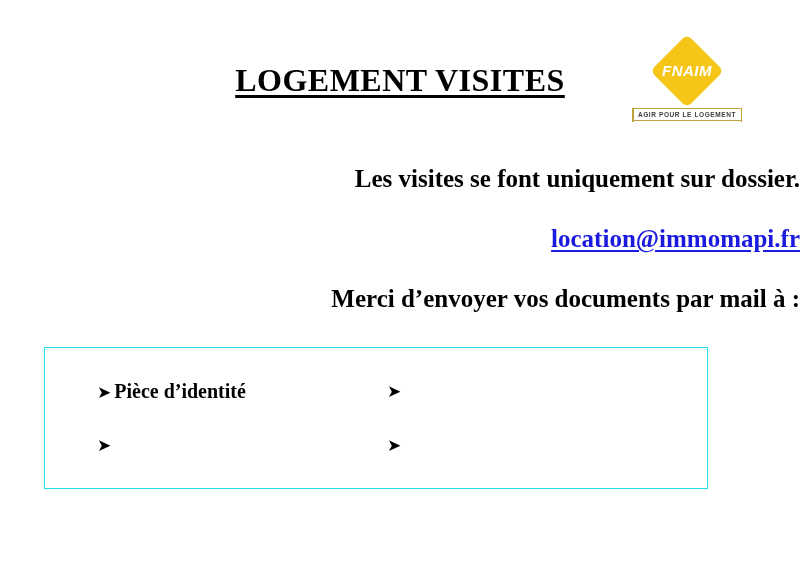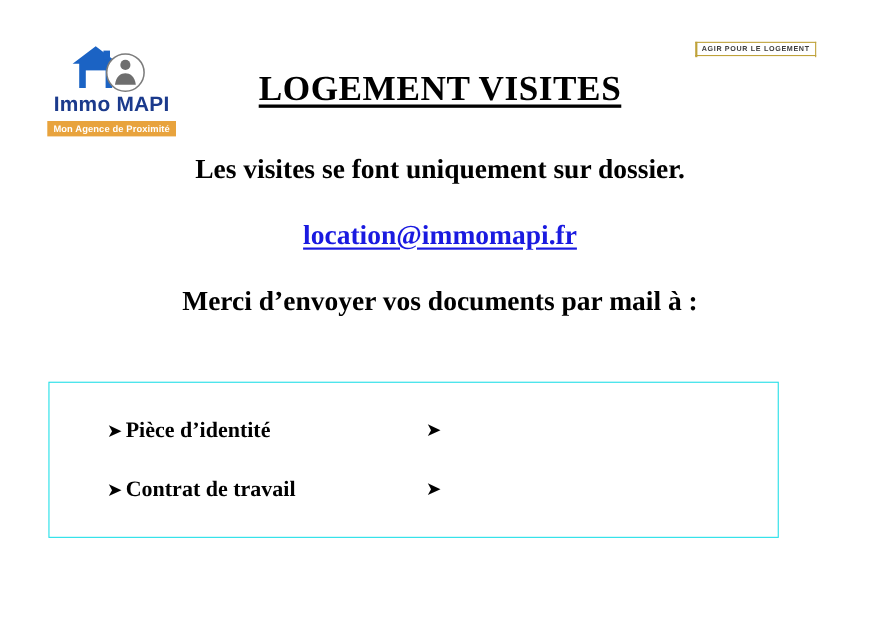--- a/index.html
+++ b/index.html
@@ -148,21 +148,22 @@
     top: -1.5px;
     bottom: -1.5px;
     width: 1.5px;
     background: #bfa23a;
   }
   .logo-right .slogan-bar:before { left: 0; }
   .logo-right .slogan-bar:after { right: 0; }
 
   
   .lines {
-    text-align: center;
+    margin-top: 24px;
+    text-align: right;
   }
   .line {
     font-family: "Liberation Serif", serif;
     font-weight: bold;
     font-size: 25px;
     color: #000000;
     line-height: 30px;
     margin-bottom: 30px;
   }
   .line.mail {
@@ -208,40 +209,28 @@
     font-family: "DejaVu Sans", sans-serif;
   }
 </style>
 </head>
 <body>
 
 <div class="page">
 
   <div class="header">
 
-    <div class="logo-left">
-      <div class="mark">
-        <svg class="house" viewBox="0 0 46 42">
-          <path d="M23 2 L44 18 L38 18 L38 40 L8 40 L8 18 L2 18 Z" fill="#1b63c4"></path>
-          <rect x="14" y="24" width="18" height="16" fill="#ffffff"></rect>
-          <rect x="30" y="6" width="6" height="8" fill="#1b63c4"></rect>
-        </svg>
-        <svg class="person" viewBox="0 0 36 36">
-          <circle cx="18" cy="18" r="17" fill="#ffffff" stroke="#7c7c7c" stroke-width="1.4"></circle>
-          <circle cx="18" cy="11" r="4.6" fill="#6e6e6e"></circle>
-          <path d="M8.5 29 C9.5 21 14 18.5 18 18.5 C22 18.5 26.5 21 27.5 29 Z" fill="#6e6e6e"></path>
-        </svg>
-      </div>
-      <div class="brand">Immo MAPI</div>
-      <div class="tagline">Mon Agence de Proximité</div>
-    </div>
 
     <div class="doc-title">LOGEMENT VISITES</div>
 
     <div class="logo-right">
+      <div class="diamond-wrap">
+        <div class="diamond"></div>
+        <div class="fnaim-text">FNAIM</div>
+      </div>
       <div class="slogan-bar">AGIR POUR LE LOGEMENT</div>
     </div>
   </div>
 
   <div class="lines">
     <div class="line">Les visites se font uniquement sur dossier.</div>
     <div class="line mail">location@immomapi.fr</div>
     <div class="line">Merci d’envoyer vos documents par mail à :</div>
   </div>
 
@@ -249,21 +238,20 @@
     <div class="box-grid">
       <div class="bullet-item">
         <span class="chev">➤</span>
         <span>Pièce d’identité</span>
       </div>
       <div class="bullet-item">
         <span class="chev">➤</span>
       </div>
       <div class="bullet-item">
         <span class="chev">➤</span>
-        <span>Contrat de travail</span>
       </div>
       <div class="bullet-item">
         <span class="chev">➤</span>
       </div>
     </div>
   </div>
 
 </div>
 
 </body></html>

